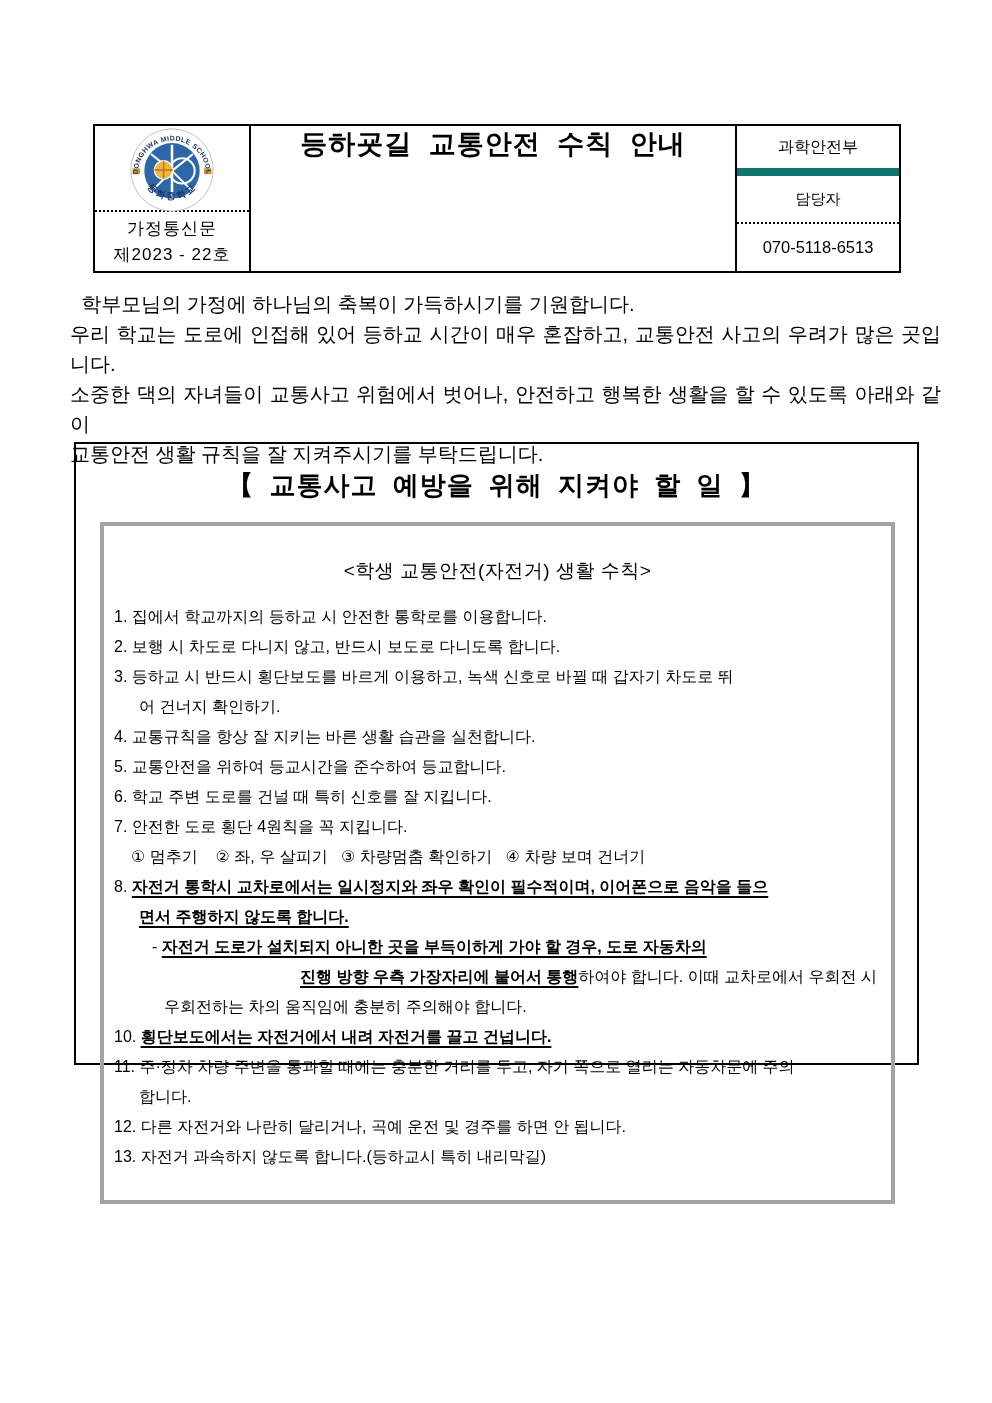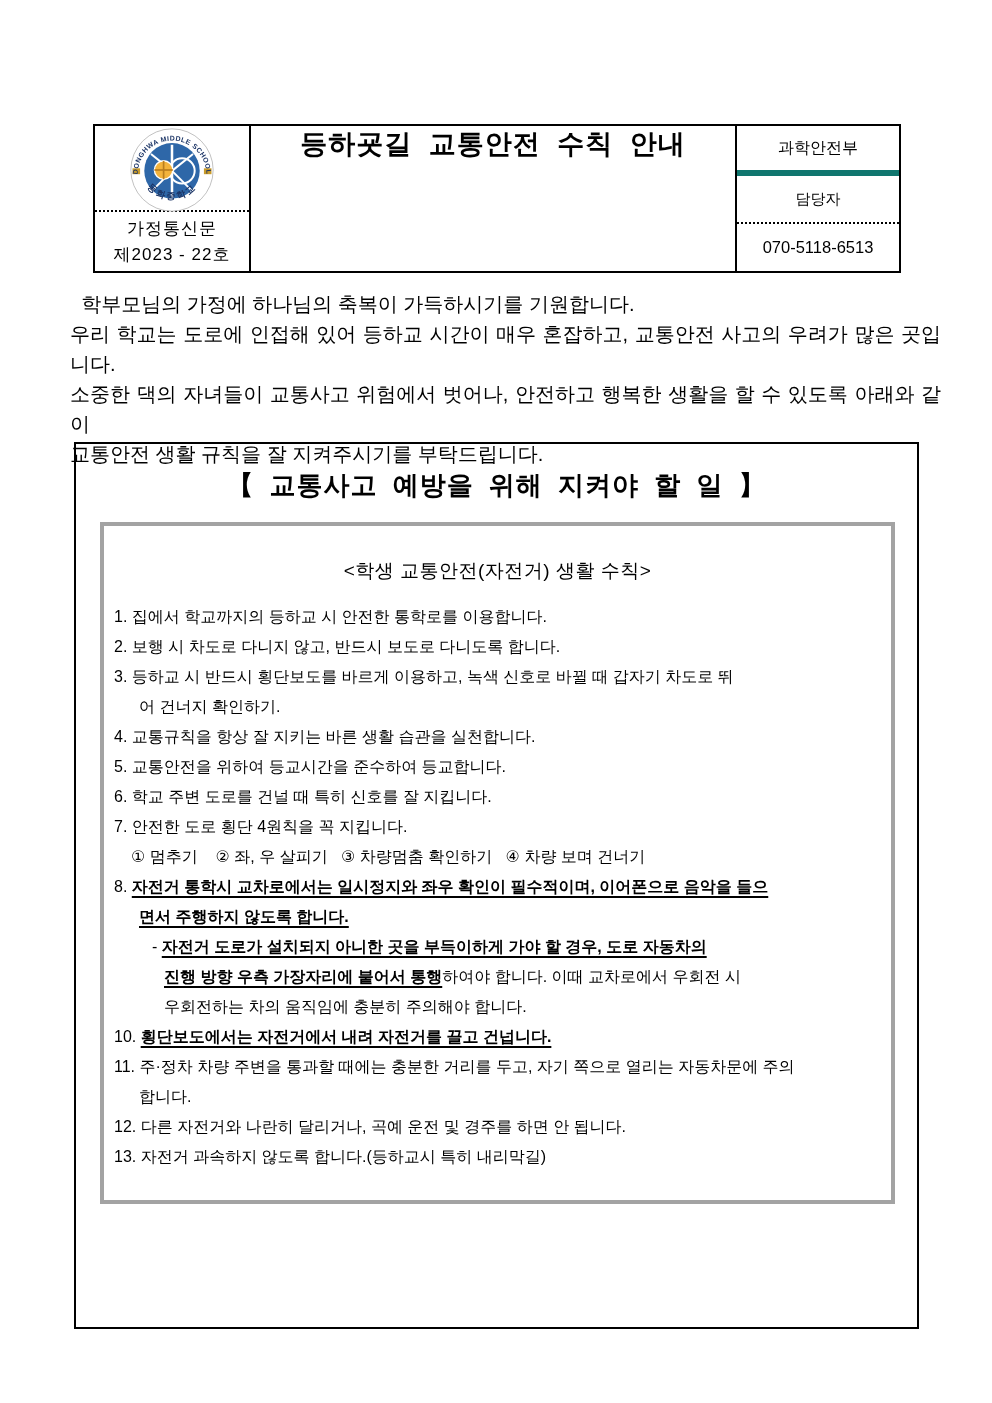--- a/index.html
+++ b/index.html
@@ -16,31 +16,31 @@
     border:2px solid #000; display:flex;
   }
   .hcell-left { width:156px; border-right:2px solid #000; display:flex; flex-direction:column; }
   .logo-wrap { height:86px; display:flex; align-items:center; justify-content:center;
                border-bottom:2px dotted #000; padding-top:4px; }
   .doc-info { flex:1; display:flex; flex-direction:column; align-items:center; justify-content:center;
               font-size:17px; line-height:26px; letter-spacing:1px; }
   .hcell-mid { flex:1; border-right:2px solid #000; display:flex; justify-content:center; }
   .main-title { font-size:27px; font-weight:bold; letter-spacing:1px; word-spacing:8px; }
   .hcell-right { width:162px; display:flex; flex-direction:column; }
-  .hr1 { height:50px; border-bottom:6px solid #0f766e; display:flex; align-items:center; justify-content:center; font-size:16px; }
+  .hr1 { height:50px; border-bottom:8px solid #0f766e; display:flex; align-items:center; justify-content:center; font-size:16px; }
   .hr2 { height:48px; border-bottom:2px dotted #000; display:flex; align-items:center; justify-content:center; font-size:15px; }
   .hr3 { flex:1; display:flex; align-items:center; justify-content:center; font-size:16.5px; }
 
   
   .intro { position:absolute; left:70px; top:289px; width:871px;
            font-size:20px; line-height:30px; white-space:pre-wrap; }
   .iline.just { text-align:justify; text-align-last:justify; }
 
   
-  .obox { position:absolute; left:74px; top:442px; width:845px; height:887px;
+  .obox { position:absolute; left:74px; top:442px; width:845px; height:623px;
           border:2px solid #000; }
   .obox-title { text-align:center; margin-top:24px; font-size:26px; font-weight:bold;
                 letter-spacing:1px; word-spacing:7px; }
 
   
   .ibox { position:absolute; left:24px; top:78px; width:795px; height:682px;
           border:4px solid #a3a3a3; }
   .ibox-sub { text-align:center; margin-top:32px; font-size:19px; letter-spacing:0.5px; }
   .rules { margin:18px 14px 0 10px; font-size:16px; line-height:30px; }
   .rline { white-space:pre-wrap; }
@@ -109,21 +109,21 @@
         <div class="rline"><span>3. 등하교 시 반드시 횡단보도를 바르게 이용하고, 녹색 신호로 바뀔 때 갑자기 차도로 뛰</span></div>
         <div class="rline" style="padding-left: 25px;"><span>어 건너지 확인하기.</span></div>
         <div class="rline"><span>4. 교통규칙을 항상 잘 지키는 바른 생활 습관을 실천합니다.</span></div>
         <div class="rline"><span>5. 교통안전을 위하여 등교시간을 준수하여 등교합니다.</span></div>
         <div class="rline"><span>6. 학교 주변 도로를 건널 때 특히 신호를 잘 지킵니다.</span></div>
         <div class="rline"><span>7. 안전한 도로 횡단 4원칙을 꼭 지킵니다.</span></div>
         <div class="rline" style="padding-left: 17px;"><span>① 멈추기    ② 좌, 우 살피기   ③ 차량멈춤 확인하기   ④ 차량 보며 건너기</span></div>
         <div class="rline"><span>8. </span><span class="b u">자전거 통학시 교차로에서는 일시정지와 좌우 확인이 필수적이며, 이어폰으로 음악을 들으</span></div>
         <div class="rline" style="padding-left: 25px;"><span class="b u">면서 주행하지 않도록 합니다.</span></div>
         <div class="rline" style="padding-left: 38px;"><span>- </span><span class="b u">자전거 도로가 설치되지 아니한 곳을 부득이하게 가야 할 경우, 도로 자동차의</span></div>
-        <div class="rline" style="padding-left: 50px;"><span class="b u">진행 방향 우측 가장자리에 붙어서 통행</span><span>하여야 합니다. 이때 교차로에서 우회전 시</span></div>
+        <div class="rline" style="padding-left: 50px; text-align: right;"><span class="b u">진행 방향 우측 가장자리에 붙어서 통행</span><span>하여야 합니다. 이때 교차로에서 우회전 시</span></div>
         <div class="rline" style="padding-left: 50px;"><span>우회전하는 차의 움직임에 충분히 주의해야 합니다.</span></div>
         <div class="rline"><span>10. </span><span class="b u">횡단보도에서는 자전거에서 내려 자전거를 끌고 건넙니다.</span></div>
         <div class="rline"><span>11. 주·정차 차량 주변을 통과할 때에는 충분한 거리를 두고, 자기 쪽으로 열리는 자동차문에 주의</span></div>
         <div class="rline" style="padding-left: 25px;"><span>합니다.</span></div>
         <div class="rline"><span>12. 다른 자전거와 나란히 달리거나, 곡예 운전 및 경주를 하면 안 됩니다.</span></div>
         <div class="rline"><span>13. 자전거 과속하지 않도록 합니다.(등하교시 특히 내리막길)</span></div>
       </div>
   </div>
 </div>
 

